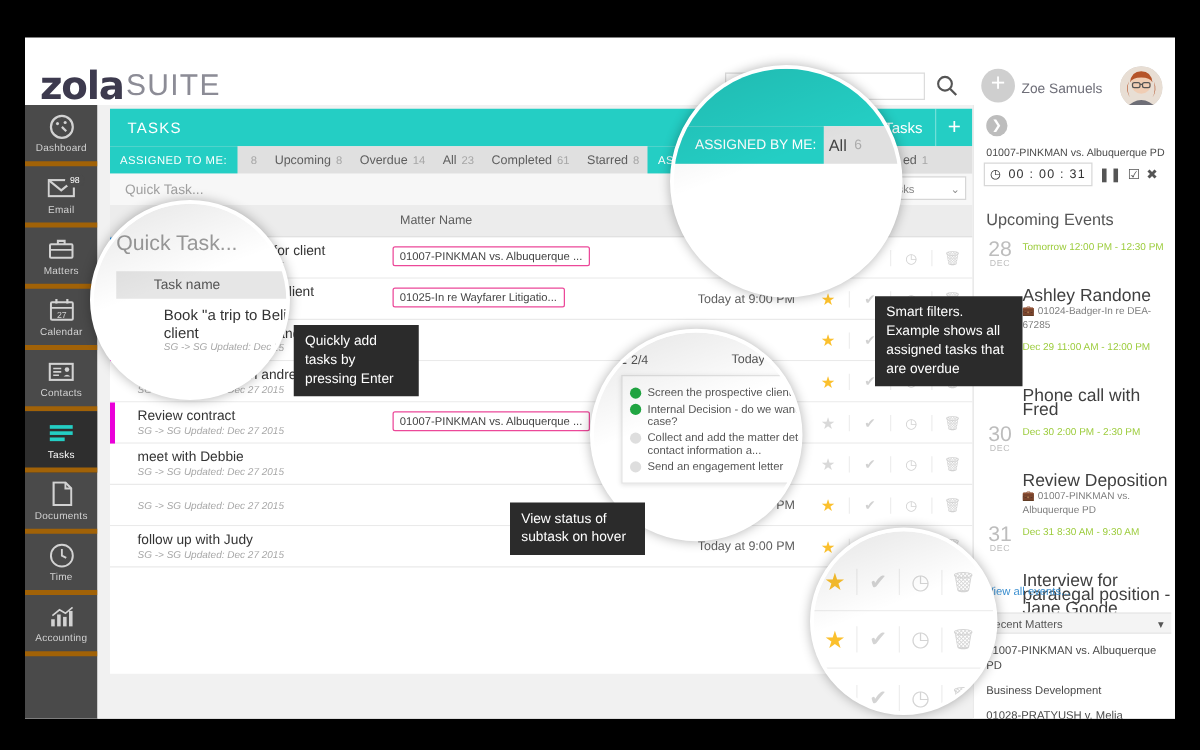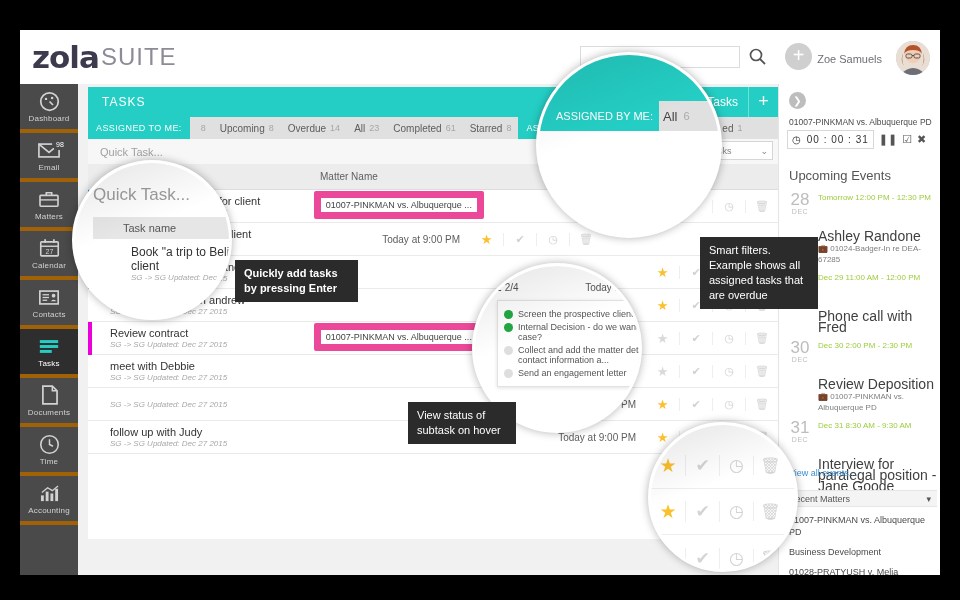--- a/index.html
+++ b/index.html
@@ -10,21 +10,21 @@
     font-family:"Liberation Sans", sans-serif;
     overflow:hidden;
     position:relative;
   }
   #app {
     position:absolute; left:20px; top:30px; width:920px; height:545px;
     background:#fff; overflow:hidden;
   }
 
   
-  .topbar { position:absolute; left:0; top:0; width:920px; height:54px; background:#fff;text-decoration:underline; }
+  .topbar { position:absolute; left:0; top:12px; width:920px; height:54px; background:#fff;text-decoration:underline; }
   .logo { position:absolute; left:12px; top:11px; height:32px; display:flex; align-items:center; }
   .logo .zola {
     font-family:"DejaVu Sans", sans-serif;
     font-size:31px; font-weight:bold; color:#3d3a4e; letter-spacing:-1px;
   }
   .logo .suite { font-size:24px; color:#8c8c96; letter-spacing:1px; margin-left:2px; }
   .search-box {
     position:absolute; right:200px; top:16px; width:160px; height:22px;
     border:1px solid #dcdcdc; background:#fff;
   }
@@ -114,21 +114,21 @@
   .trow {
     position:relative; height:33px; border-bottom:1px solid #eaeaea;
     display:flex; align-items:center; font-size:11px; color:#3c3c3c; background:#fff;
   }
   .stripe { position:absolute; left:0; top:0; width:4px; height:33px; }
   .cell-name { width:232px; padding-left:22px; }
   .cell-name .tname { font-size:11px; color:#333; line-height:12px; }
   .cell-name .tmeta { font-size:8px; color:#a8a8a8; font-style:italic; line-height:11px; }
   .cell-matter { width:192px; }
   .matter-chip {
-    display:inline-block; border:7px solid #ec4899; background:#fff; border-radius:2px;
+    display:inline-block; border:1px solid #ec4899; background:#fff; border-radius:2px;
     font-size:9px; color:#444; padding:2px 5px; max-width:170px; overflow:hidden;
     white-space:nowrap;
   }
   .cell-date { width:150px; font-size:10px; color:#5d5d5d; text-align:right; padding-right:10px; }
   .cell-actions { flex:1; display:flex; align-items:center; }
   .act { width:33px; text-align:center; }
   .act + .act { border-left:1px solid #eee; }
   .star { color:#d9d9d9; font-size:13px; }
   .star.on { color:#fbc02d; }
   .gicon { color:#d2d2d2; }
@@ -214,21 +214,21 @@
   .chk.todo { background:#dedede; }
 
   
   .tip {
     position:absolute; background:#2b2b2b; color:#fff; font-size:11px;
     line-height:15px; padding:6px 9px; z-index:40;
   }
   .tip:after {
     content:""; position:absolute; width:0; height:0;
   }
-  #tip1 { left:215px; top:230px; width:123px;font-weight:bold; }
+  #tip1 { left:215px; top:230px; width:100px; }
   #tip2 { left:680px; top:207px; width:118px; }
   #tip3 { left:388px; top:372px; width:108px; }
   #tip4 { left:550px; top:483px; width:108px; }
 </style>
 </head>
 <body>
 
 <div id="app">
 
   <div class="topbar">
@@ -455,20 +455,23 @@
           <div class="act"><span class="gicon">🗑</span></div>
         </div>
       </div>
 
       <div class="trow">
         <div class="stripe" style="background:#3c4043"></div>
         <div class="cell-name">
           <div class="tname">Screen the prospective client</div>
           <div class="tmeta">SG -&gt; SG   Updated: Dec 27 2015</div>
         </div>
+        <div class="cell-matter">
+          <span class="matter-chip">01025-In re Wayfarer Litigatio...</span>
+        </div>
         <div class="cell-date">Today at 9:00 PM</div>
         <div class="cell-actions">
           <div class="act"><span class="star on">★</span></div>
           <div class="act"><span class="gicon">✔</span></div>
           <div class="act"><span class="gicon">◷</span></div>
           <div class="act"><span class="gicon">🗑</span></div>
         </div>
       </div>
 
       <div class="trow">

